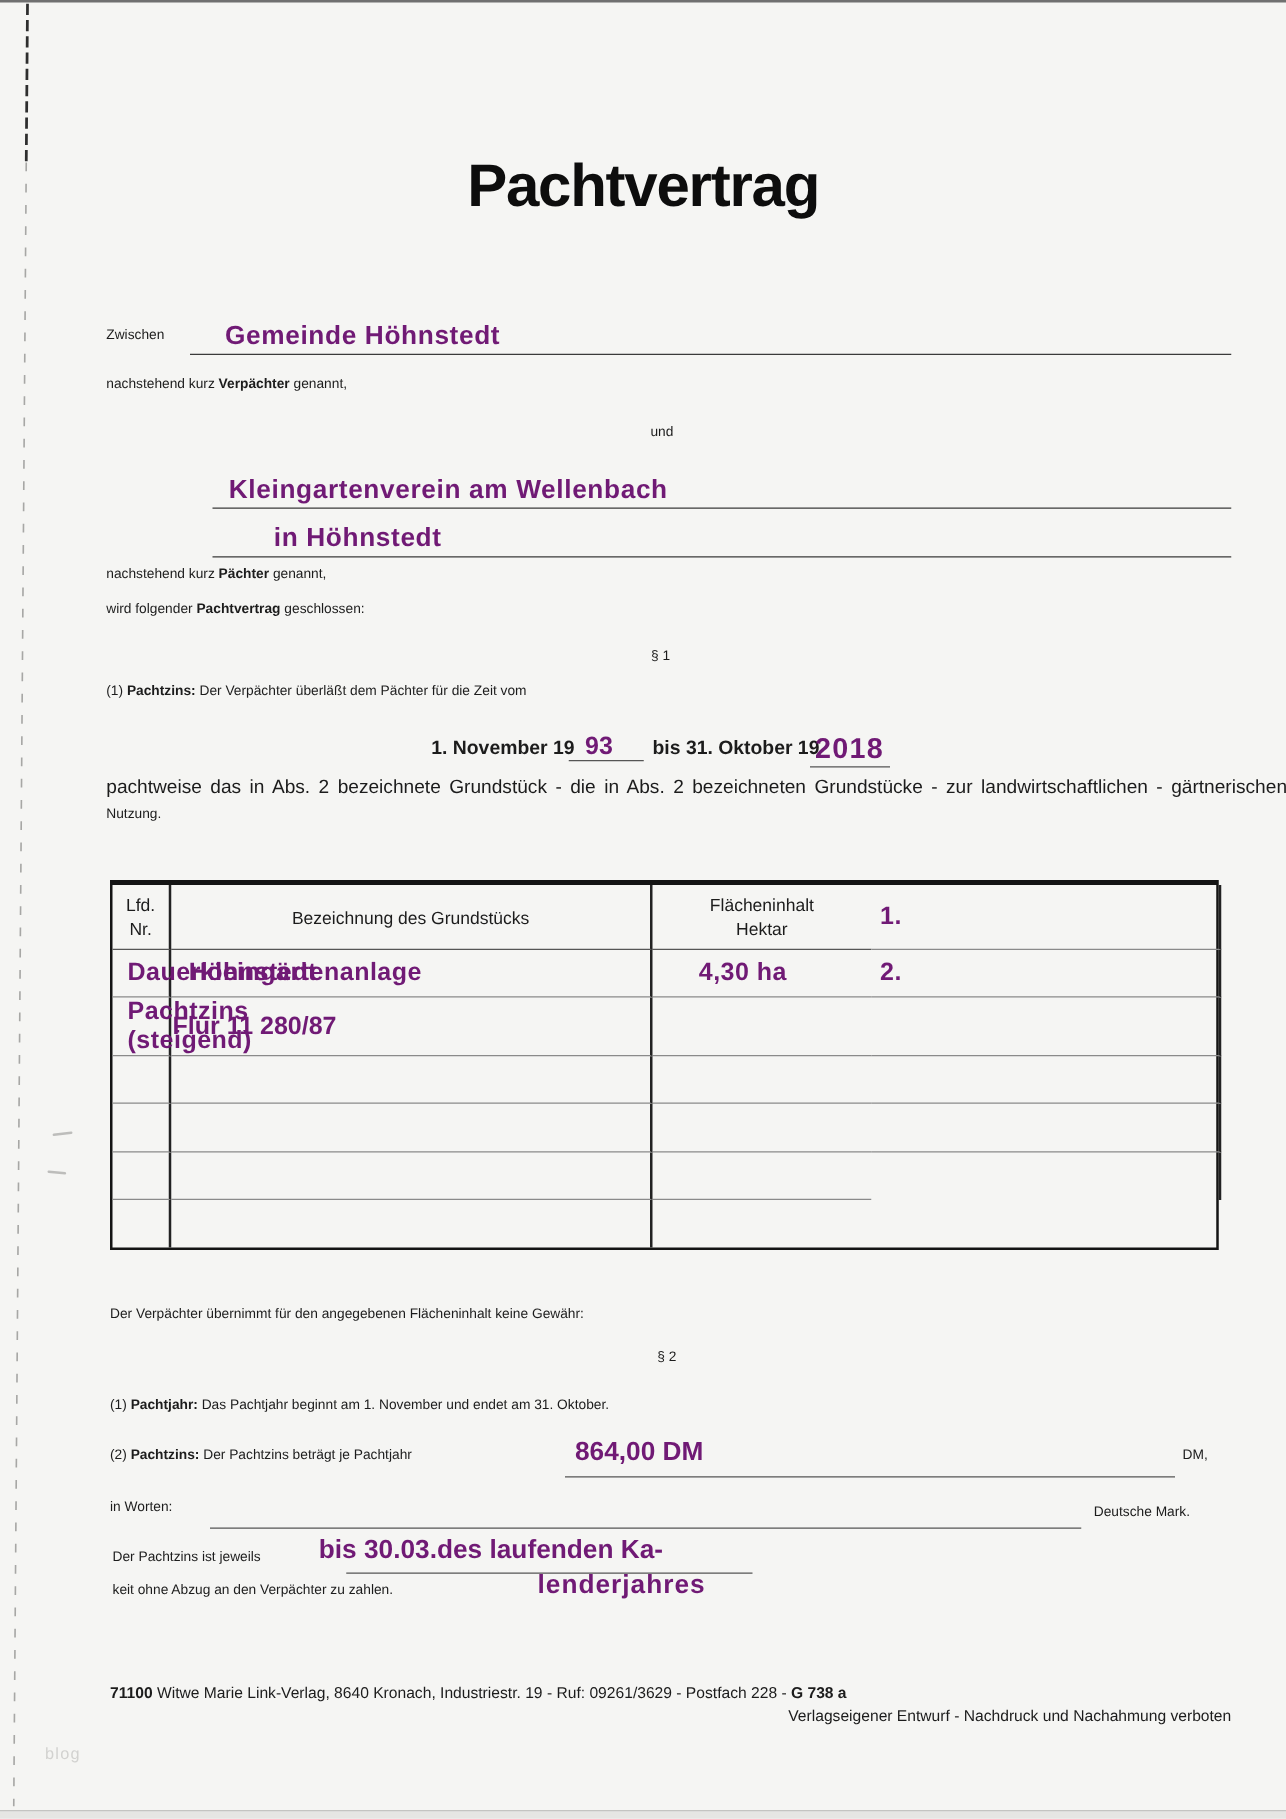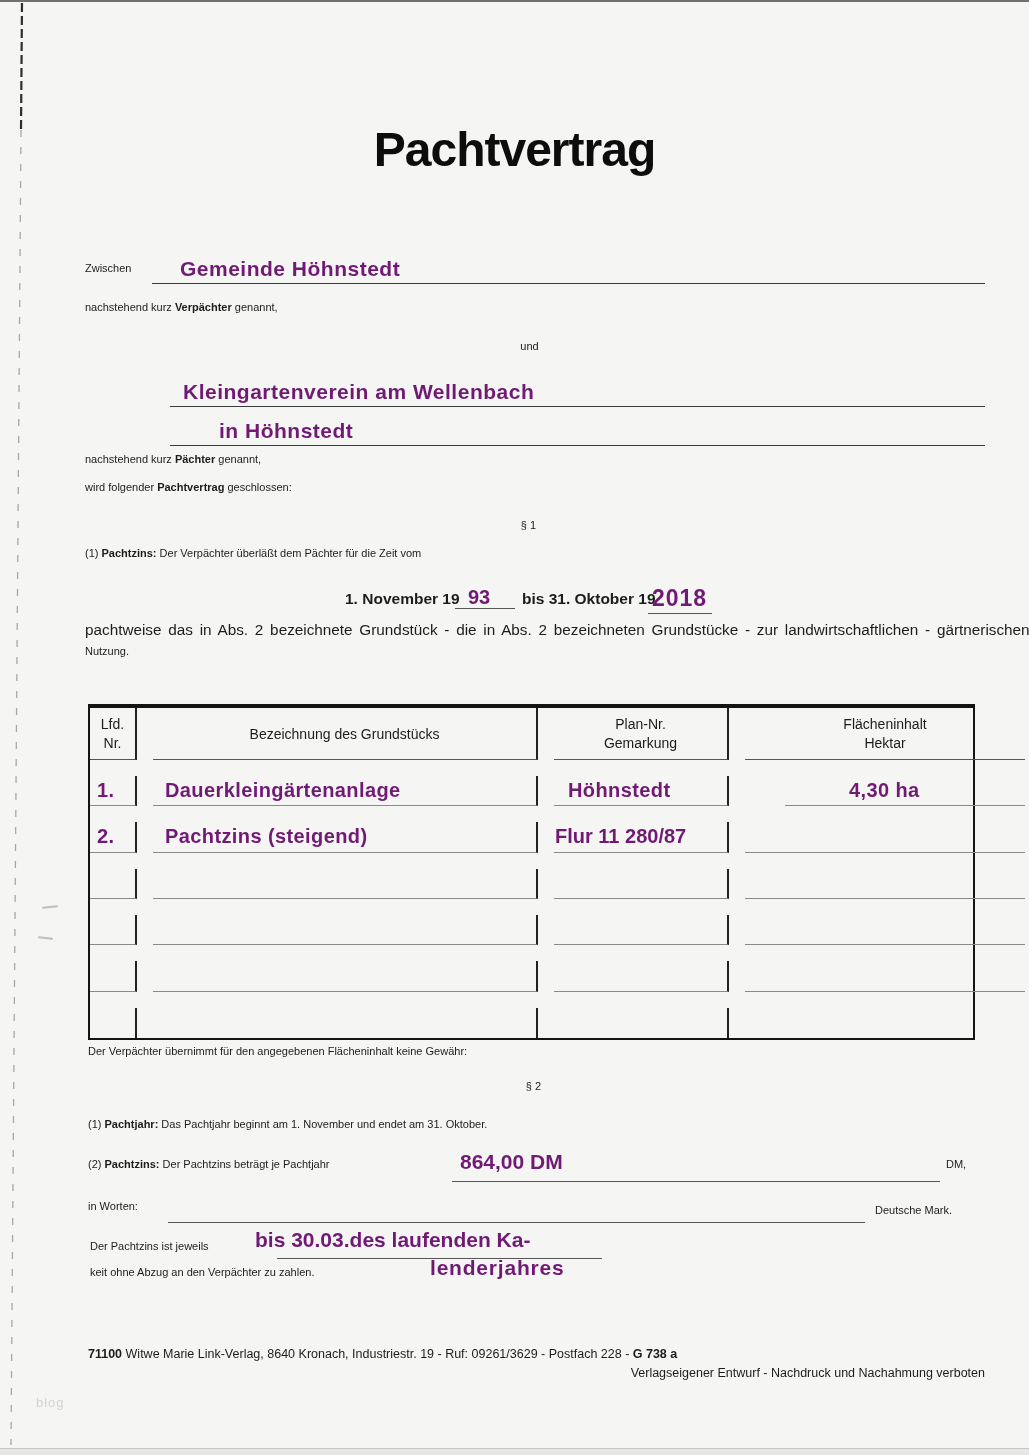--- a/index.html
+++ b/index.html
@@ -18,28 +18,27 @@
   .rule{position:absolute;height:0;border-bottom:1.4px solid #3a3a3a;}
   .title{
     left:0;top:122px;width:100%;text-align:center;
     font-size:48px;font-weight:bold;letter-spacing:-1px;color:#0d0d0d;
     transform:translateX(0px);
   }
   .center{left:0;width:100%;text-align:center;}
   b{font-weight:bold;}
   
   .ptable{
-    position:absolute;left:88px;top:704px;width:887px;height:336px;
+    position:absolute;left:88px;top:704px;width:887px;height:296px;
     border:2px solid #141414;border-top-width:4px;
     display:grid;
     grid-template-columns:47px 385px 175px 280px;
     grid-template-rows:52px repeat(6,1fr);
     box-sizing:border-box;
     background:transparent;
-    gap:16px;
   }
   .ptable .cell{
     border-right:2px solid #222;
     border-bottom:1px solid #8a8a8a;
     box-sizing:border-box;
     position:relative;
     overflow:visible;
   }
   .ptable .cell.lastcol{border-right:none;}
   .ptable .cell.lastrow{border-bottom:none;}
@@ -116,33 +115,29 @@
 
   <div class="ptable">
 
     <div class="cell hcell">
       <span>Lfd.</span>
       <span>Nr.</span>
     </div>
     <div class="cell hcell">
       <span>Bezeichnung des Grundstücks</span>
     </div>
-    <div class="cell hcell">
-      <span>Plan-Nr.</span>
-      <span>Gemarkung</span>
-    </div>
     <div class="cell hcell lastcol">
       <span>Flächeninhalt</span>
       <span>Hektar</span>
     </div>
 
     <div class="cell dcell mono" style="padding-left:7px;">1.</div>
     <div class="cell dcell mono" style="padding-left:12px;">Dauerkleingärtenanlage</div>
     <div class="cell dcell mono" style="padding-left:14px;">Höhnstedt</div>
-    <div class="cell dcell mono lastcol" style="padding-left:64px;margin-left:40px;">4,30 ha</div>
+    <div class="cell dcell mono lastcol" style="padding-left:37px;">4,30 ha</div>
 
     <div class="cell dcell mono" style="padding-left:7px;">2.</div>
     <div class="cell dcell mono" style="padding-left:12px;">Pachtzins (steigend)</div>
     <div class="cell dcell mono" style="padding-left:1px;letter-spacing:0;">Flur 11 280/87</div>
     <div class="cell dcell mono lastcol"></div>
 
     <div class="cell"></div>
     <div class="cell"></div>
     <div class="cell"></div>
     <div class="cell lastcol"></div>

